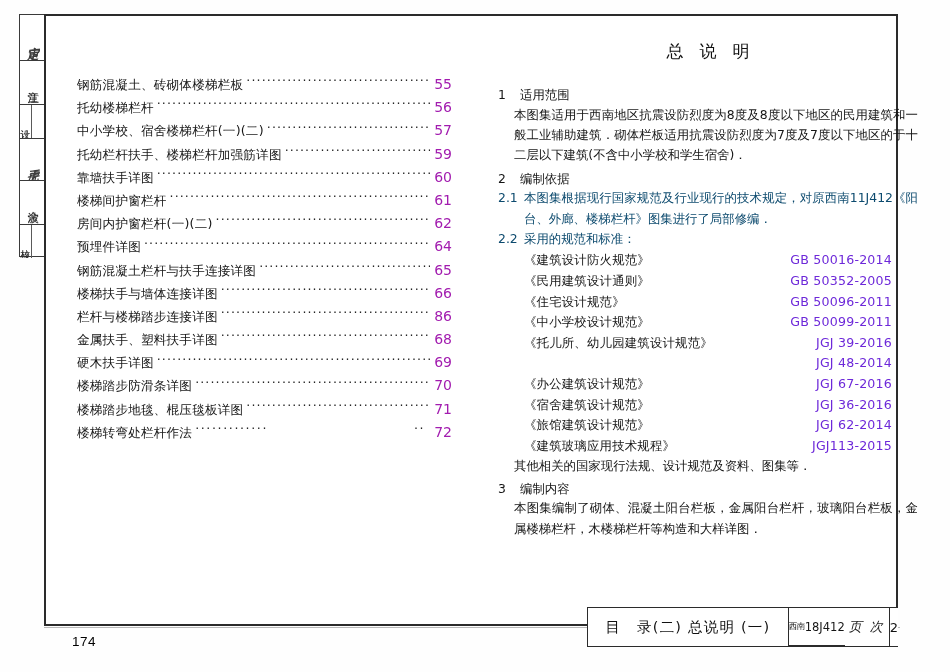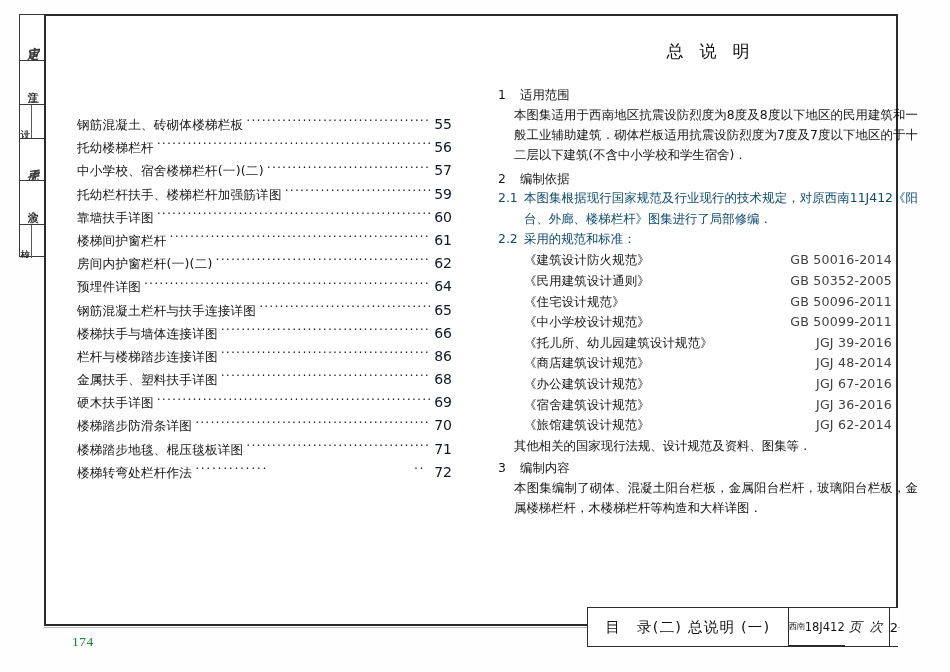--- a/index.html
+++ b/index.html
@@ -138,24 +138,23 @@
   .toc-leader.tiny {
     flex: 0 0 16px;
   }
   .toc-leader.tiny::before {
     content: "··";
     letter-spacing: 1.4px;
   }
   .toc-page {
     font-family: "DejaVu Sans", "Liberation Sans", sans-serif;
     font-size: 14px;
-    color: #0f172a;
+    color: #a21caf;
     min-width: 20px;
     text-align: right;
-    margin-top: 40px;
   }
   .toc-spacer { flex: 1 1 auto; }
 
   
   .notes {
     position: absolute;
     left: 462px;
     top: 40px;
     width: 420px;
     margin-left: 36px;
@@ -212,21 +211,21 @@
     box-sizing: border-box;
     letter-spacing: 0.2px;
   }
   .std-code {
     flex: 1;
     text-align: right;
     padding-right: 26px;
     font-family: "DejaVu Sans", "Liberation Sans", sans-serif;
     font-size: 12.6px;
     letter-spacing: 0.2px;
-    color: #404040;
+    color: #6d28d9;
   }
 
   
   .title-block {
     position: absolute;
     left: 587px;
     top: 607px;
     width: 311px;
     height: 40px;
     border: 1.6px solid #2b2b2b;
@@ -283,23 +282,23 @@
     font-family: "DejaVu Sans", "Liberation Sans", sans-serif;
     font-size: 13px;
     color: #111;
   }
 
   
   .folio {
     position: absolute;
     left: 72px;
     top: 634px;
-    font-family: Liberation Serif, serif;
+    font-family: Liberation Sans, sans-serif;
     font-size: 13.5px;
-    color: #15803d;
+    color: #000000;
     letter-spacing: .5px;
   }
 
   
   .scan-edge {
     position: absolute;
     left: 44px;
     top: 627px;
     width: 856px;
     height: 1px;
@@ -483,34 +482,37 @@
       </div>
       <div class="std-row">
         <span class="std-name">《中小学校设计规范》</span>
         <span class="std-code">GB 50099-2011</span>
       </div>
       <div class="std-row">
         <span class="std-name">《托儿所、幼儿园建筑设计规范》</span>
         <span class="std-code">JGJ 39-2016</span>
       </div>
       <div class="std-row">
-        <span class="std-name">《商店建筑设计规范》</span>
         <span class="std-code">JGJ 48-2014</span>
       </div>
       <div class="std-row">
         <span class="std-name">《办公建筑设计规范》</span>
         <span class="std-code">JGJ 67-2016</span>
       </div>
       <div class="std-row">
         <span class="std-name">《宿舍建筑设计规范》</span>
         <span class="std-code">JGJ 36-2016</span>
       </div>
       <div class="std-row">
         <span class="std-name">《旅馆建筑设计规范》</span>
         <span class="std-code">JGJ 62-2014</span>
+      </div>
+      <div class="std-row">
+        <span class="std-name">《建筑玻璃应用技术规程》</span>
+        <span class="std-code">JGJ113-2015</span>
       </div>
     </div>
 
     <div class="n-body indent1">其他相关的国家现行法规、设计规范及资料、图集等．</div>
 
     <div class="n-head" style="margin-top:2px;">
       <span class="num">3</span>
       <span>编制内容</span>
     </div>
     <div class="n-body indent1">本图集编制了砌体、混凝土阳台栏板，金属阳台栏杆，玻璃阳台栏板，金属楼梯栏杆，木楼梯栏杆等构造和大样详图．</div>

